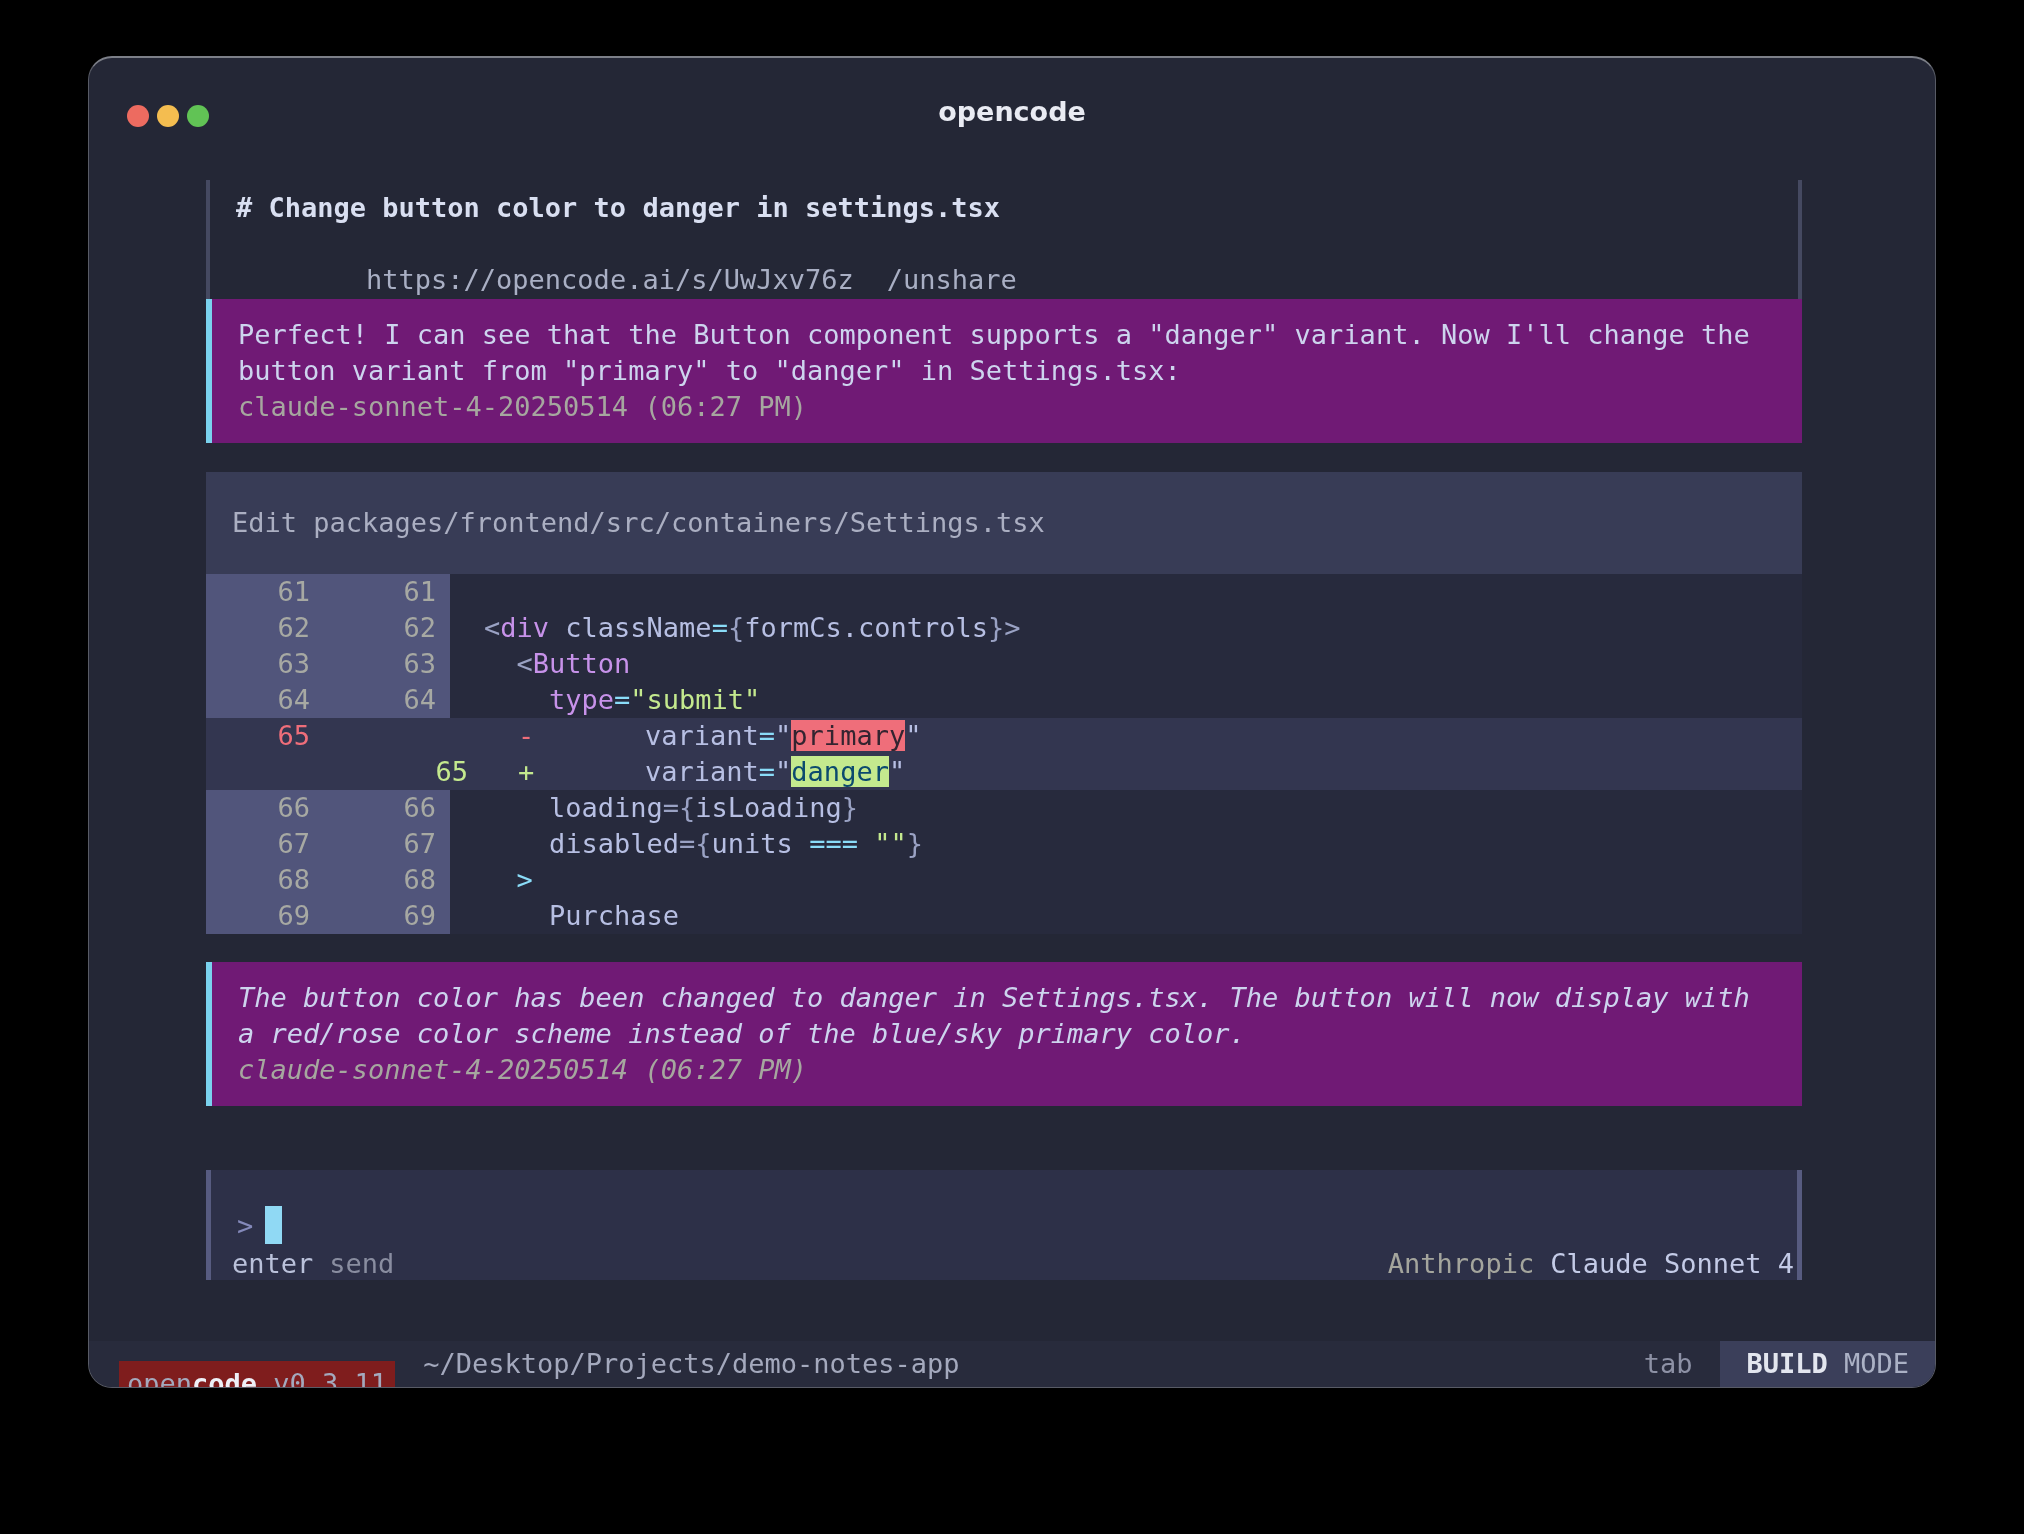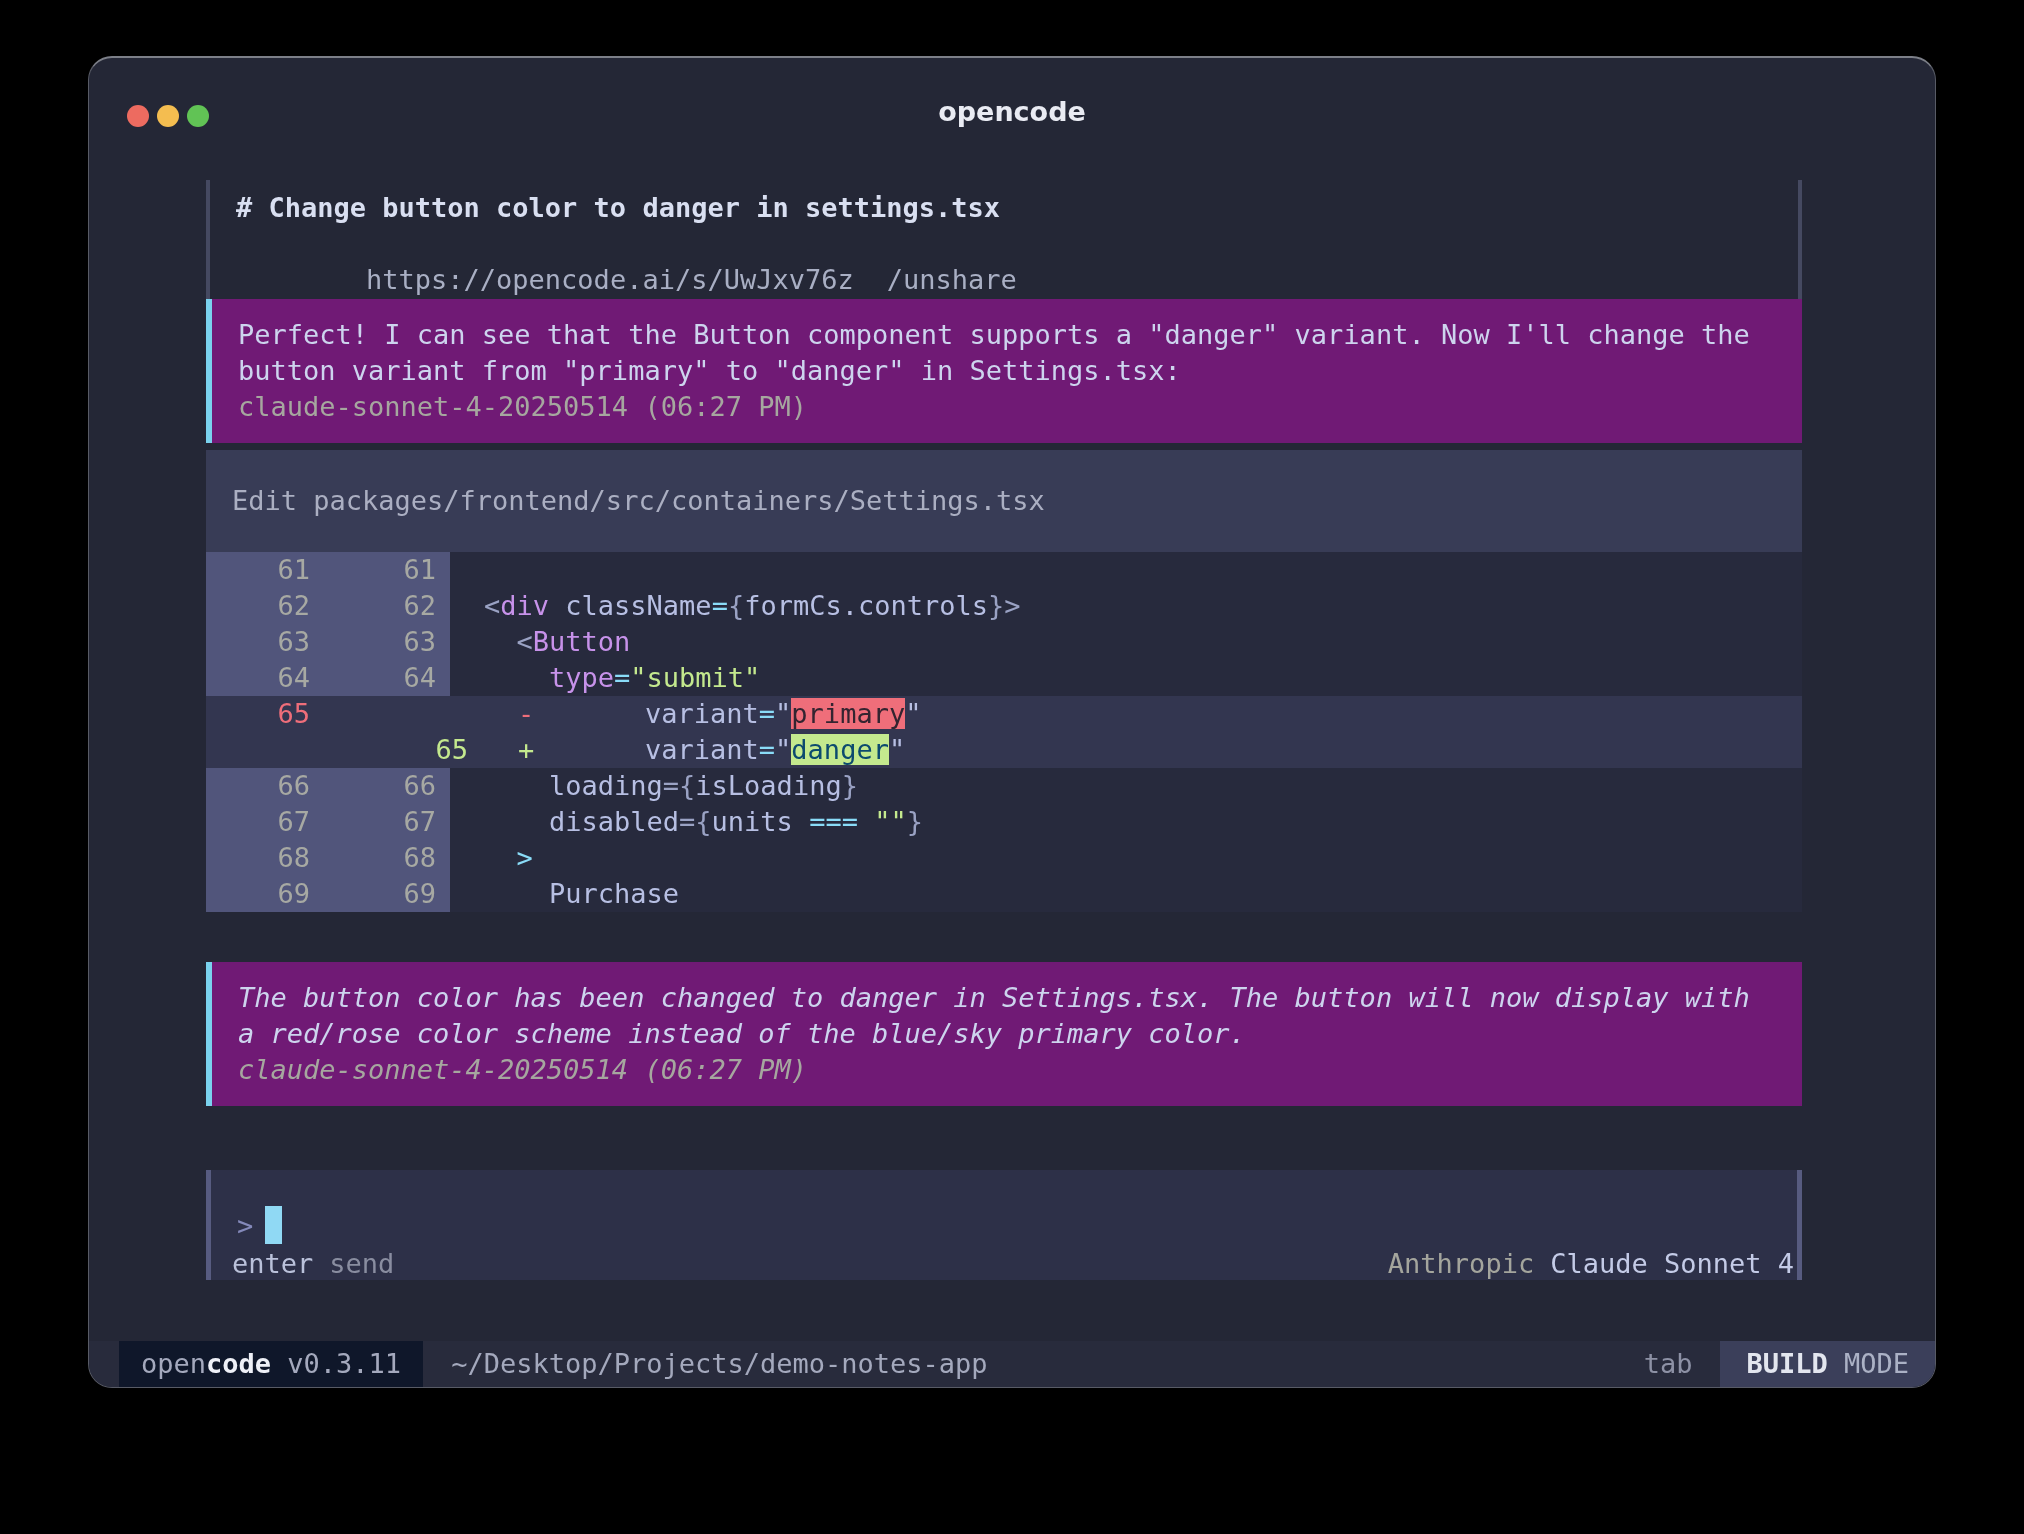--- a/index.html
+++ b/index.html
@@ -28,21 +28,21 @@
   .share-url-row{line-height:36px;color:#a9afc4;white-space:pre;}
   .share-unshare{margin-left:33px;color:#a9afc4;}
   .share-stats{color:#9298ab;line-height:36px;}
   
   .message{background:#701a75;border-left:6px solid #7ad2ee;padding:18px 24px 18px 26px;}
   .msg1{top:241px;}
   .msg2{top:904px;font-style:italic;}
   .msg-text{white-space:pre-wrap;line-height:36px;color:#cdd4ee;}
   .msg-model{line-height:36px;color:#a6a79f;}
   
-  .tool{top:392px;}
+  .tool{top:414px;}
   .tool-header{background:#383c56;color:#abafc2;padding:33px 26px;line-height:36px;white-space:pre;}
   .drow{display:flex;height:36px;line-height:36px;background:#272a3d;}
   .drow .gut{display:inline-block;text-align:right;color:#a7a9a3;background:#51557b;flex:none;}
   .gut.old{width:120px;padding-right:16px;}
   .gut.new{width:124px;padding-right:14px;}
   .drow.del,.drow.add{background:#333650;gap:32px;}
   .drow.del .gut,.drow.add .gut{background:transparent;}
   .drow.del .gut.old{color:#ef6e7a;}
   .drow.add .gut.new{color:#c4e98e;}
   .mark{width:34px;padding-left:4px;flex:none;}
@@ -63,21 +63,21 @@
   .prompt{color:#8489ba;}
   .cursor{display:inline-block;width:17px;height:38px;background:#90d9f4;margin-left:12px;}
   .hint-row{top:1188px;display:flex;justify-content:space-between;padding:0 8px 0 26px;line-height:36px;}
   .hint-key{color:#bac1da;}
   .hint-action{color:#898da0;margin-left:16px;}
   .provider{color:#a4a59d;}
   .model{color:#c4cbe7;margin-left:16px;}
   
   .statusbar{position:absolute;left:0;bottom:0;width:100%;height:46px;background:#282b3c;
     display:flex;align-items:stretch;line-height:46px;padding-left:30px;}
-  .sb-badge{background:#0f172a;padding:0 22px;white-space:pre;flex:none;}
+  .sb-badge{background:#7f1d1d;padding:0 8px;white-space:pre;flex:none;margin-top:20px;}
   .sb-open,.sb-ver{color:#a4a9bd;}
   .sb-code{color:#eef0f7;font-weight:bold;}
   .sb-path{color:#a4a9bd;margin-left:28px;white-space:pre;}
   .sb-spacer{flex:1;}
   .sb-tab{color:#8d91a5;margin-right:28px;}
   .sb-mode{background:#3b3f5a;padding:0 26px;white-space:pre;flex:none;}
   .sb-mode-b{color:#e3e6ef;font-weight:bold;}
   .sb-mode-r{color:#abb1c5;}
 </style>
 </head>

